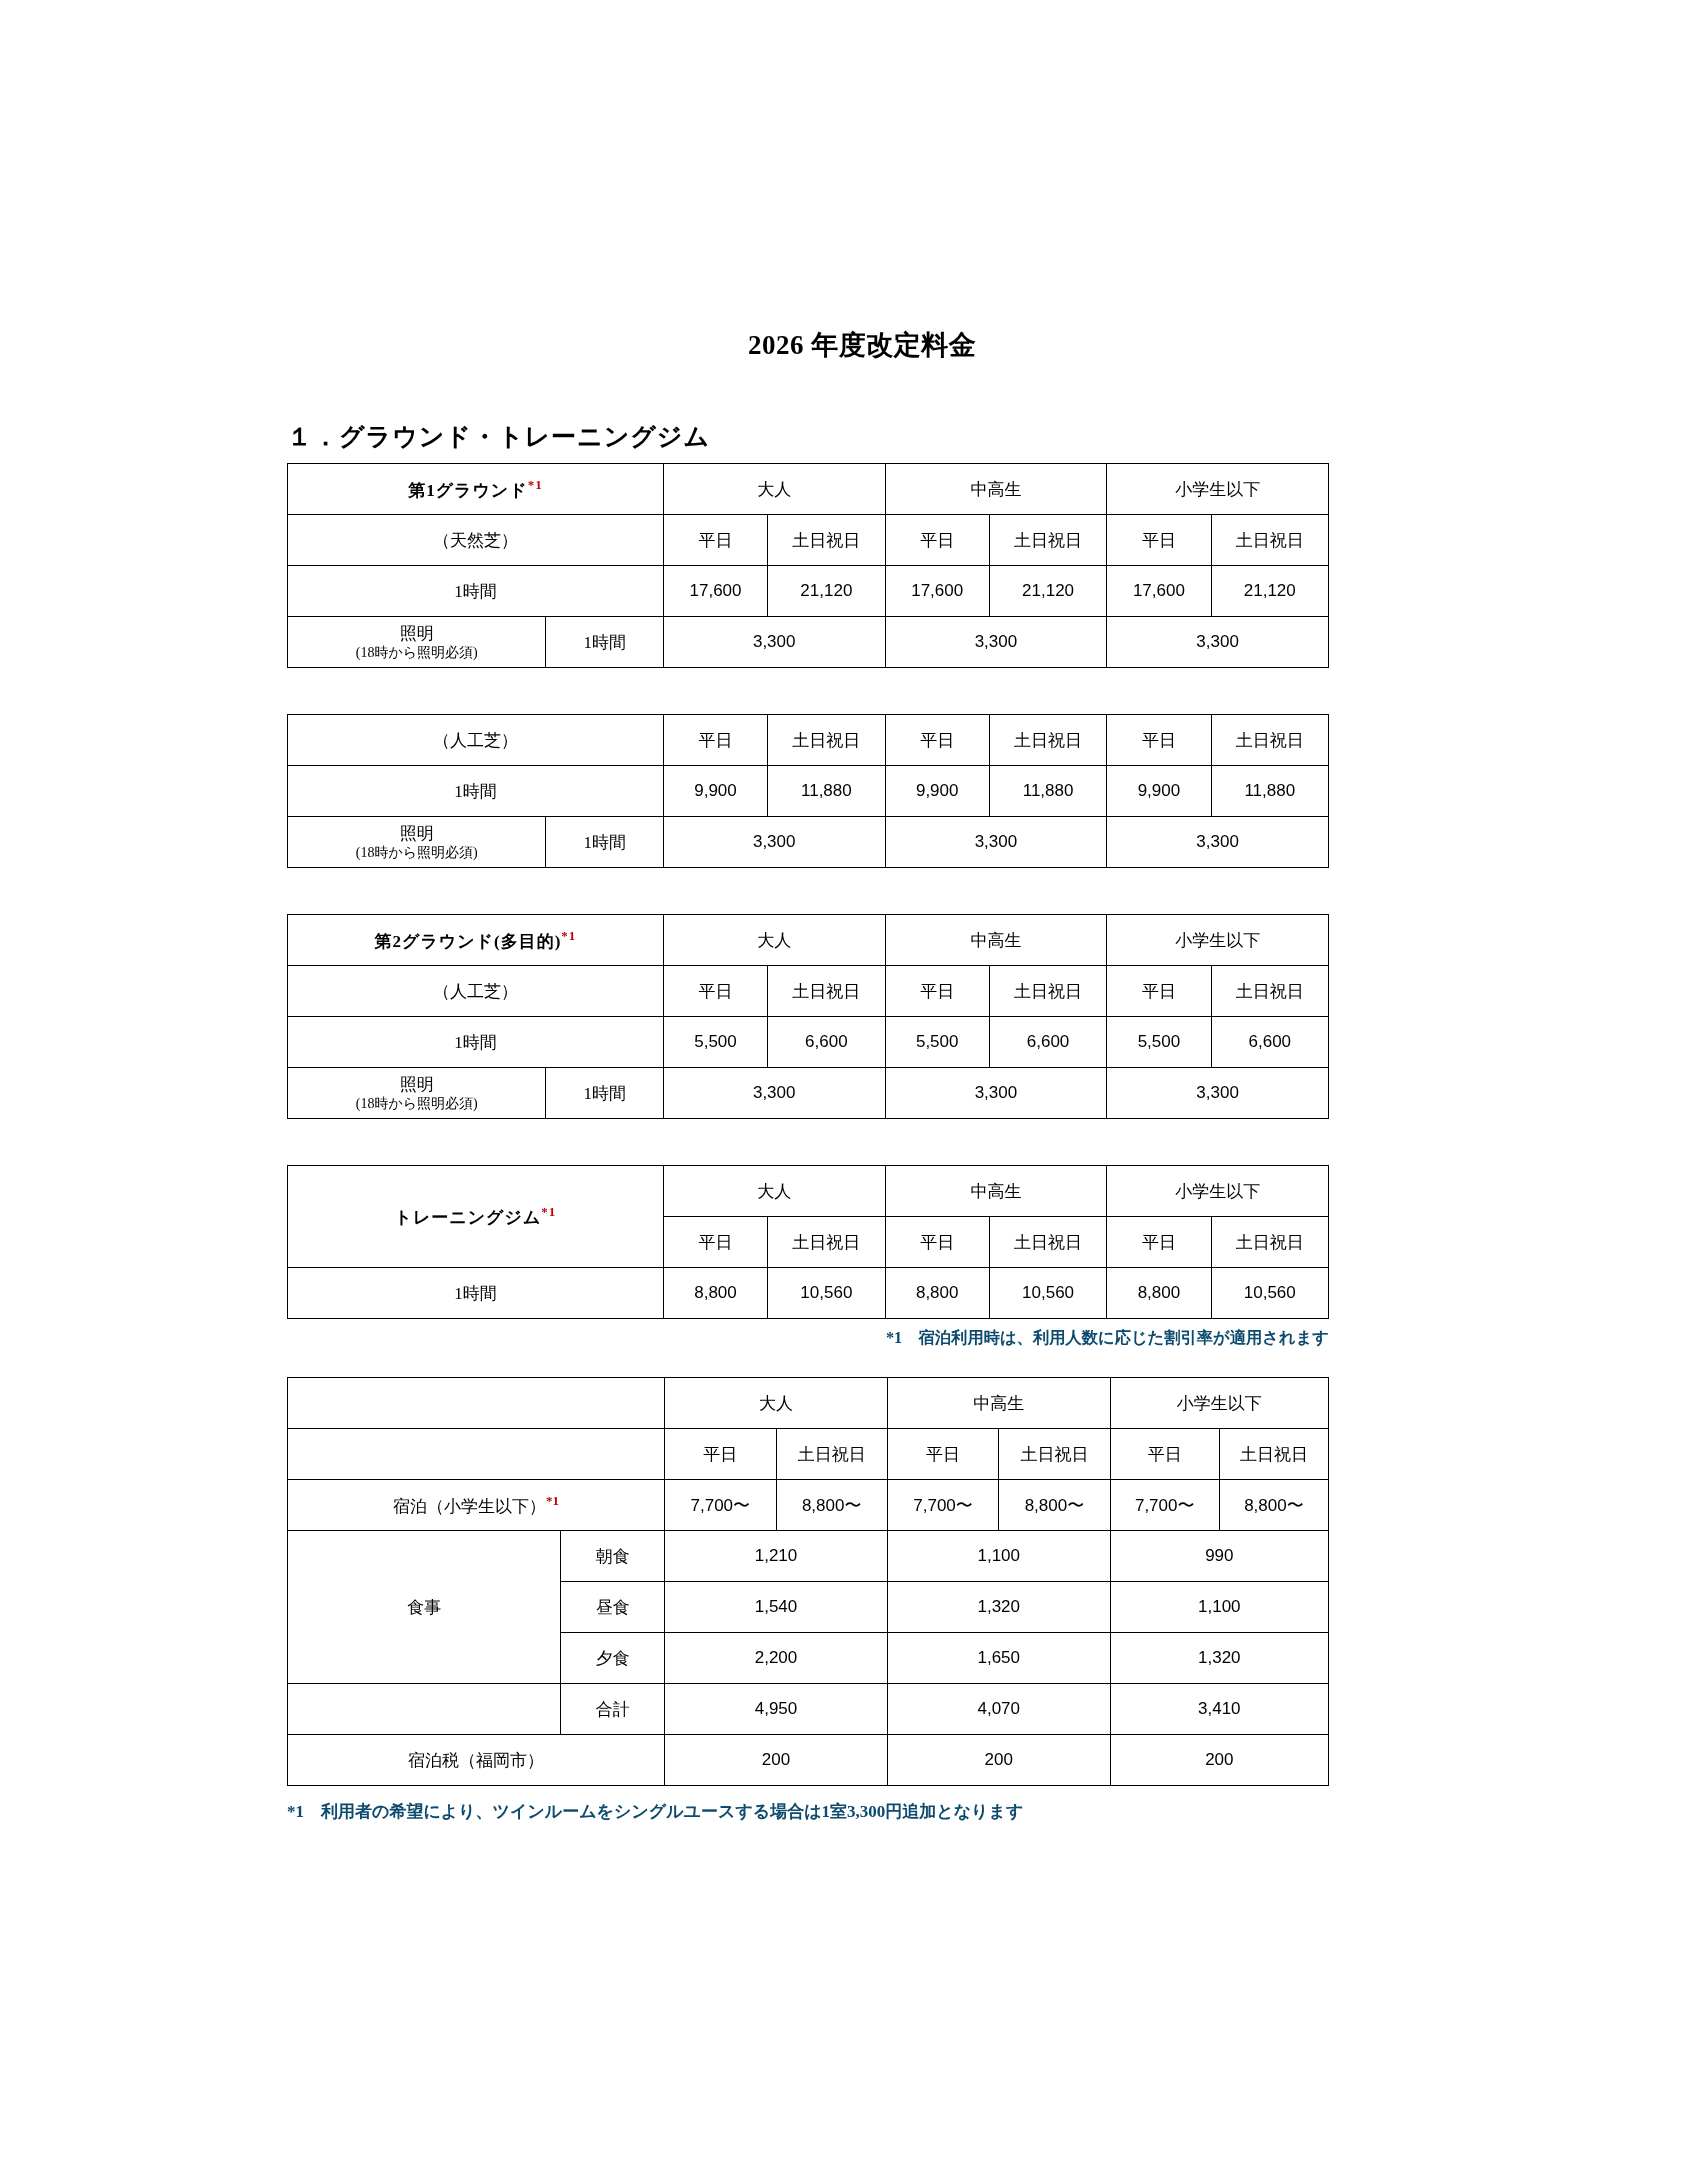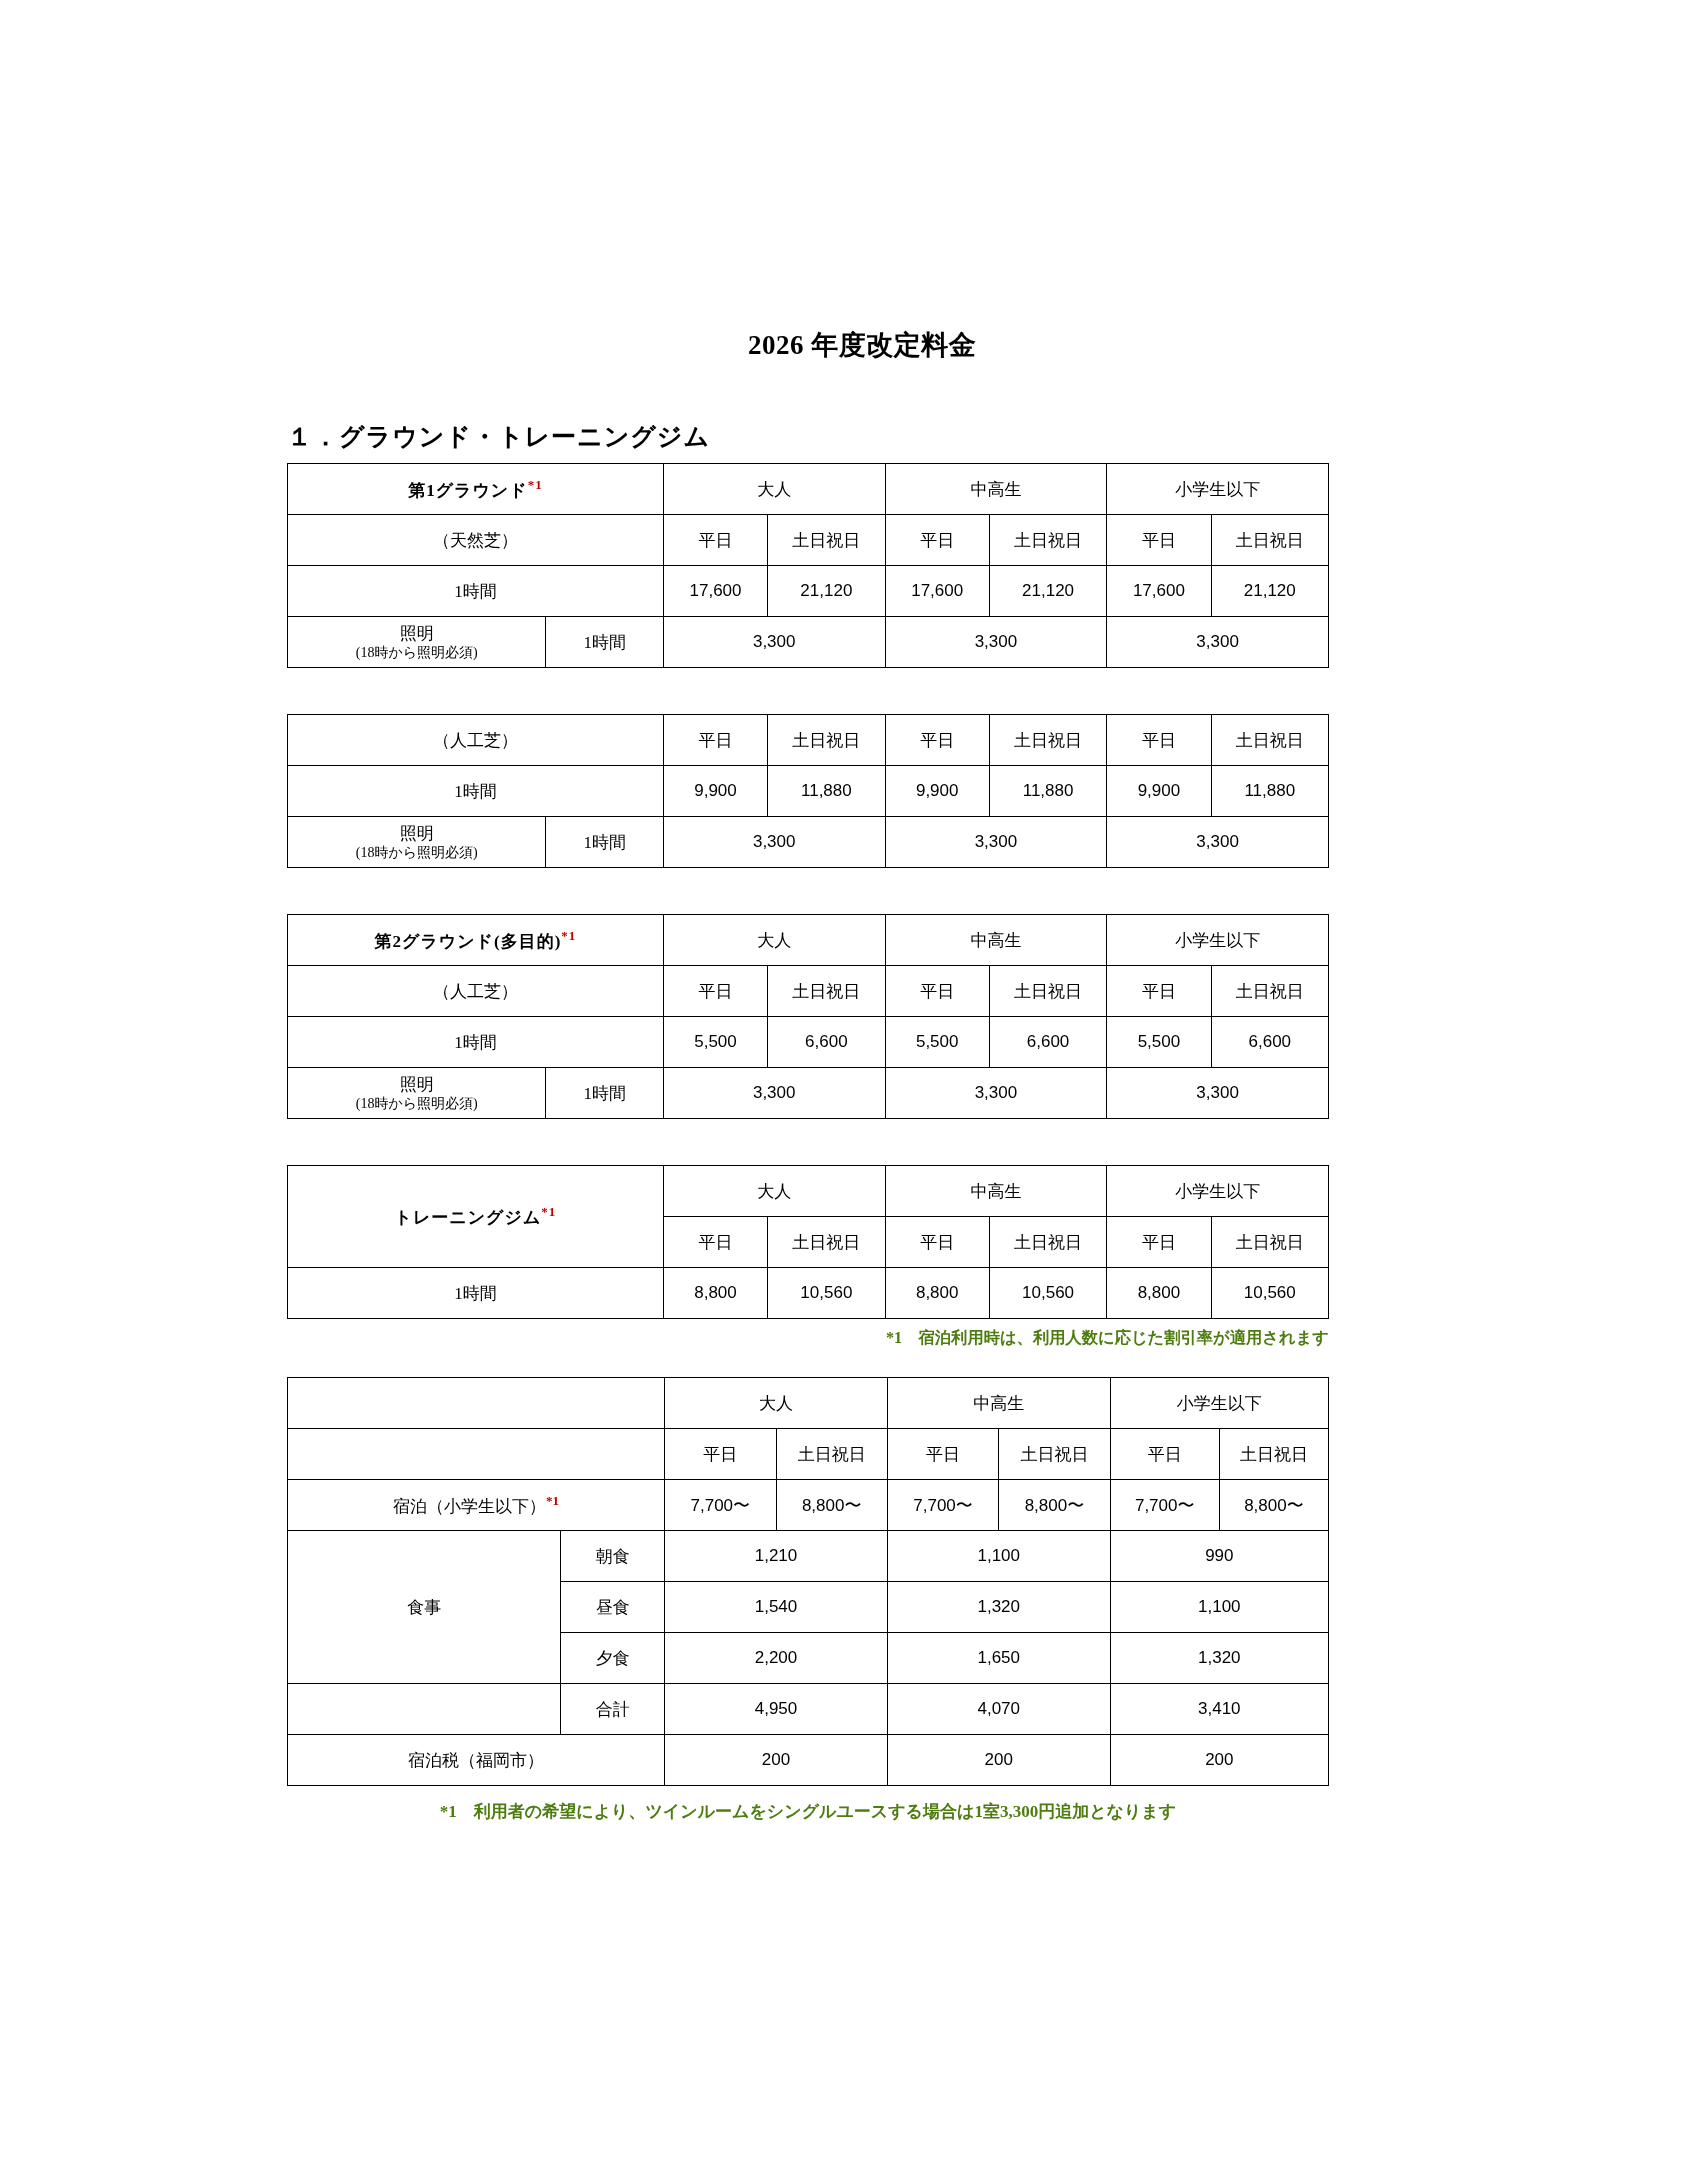--- a/index.html
+++ b/index.html
@@ -76,36 +76,36 @@
   }
   .num {
     font-size: 18px;
     font-family: "Liberation Sans", sans-serif;
   }
   .numsm {
     font-size: 17px;
     font-family: "Liberation Sans", sans-serif;
   }
   .footnote {
-    color: #4d7c0f;
+    color: #0c4a6e;
     font-size: 16.3px;
     font-weight: bold;
     margin-top: 8px;
     text-align: right;
     width: 1042px;
     margin-left: 287px;
   }
   .footnote2 {
-    color: #4d7c0f;
+    color: #0c4a6e;
     font-size: 17px;
     font-weight: bold;
     margin-top: 14px;
     width: 1042px;
     margin-left: 287px;
-    text-align: center;
+    text-align: left;
   }
   .gap-sm { height: 28px; }
   .gap-md { height: 46px; }
   .gap-lg { height: 57px; }
   .two-line {
     line-height: 1.25;
   }
   .meal-row td {
     height: 30px;
   }

